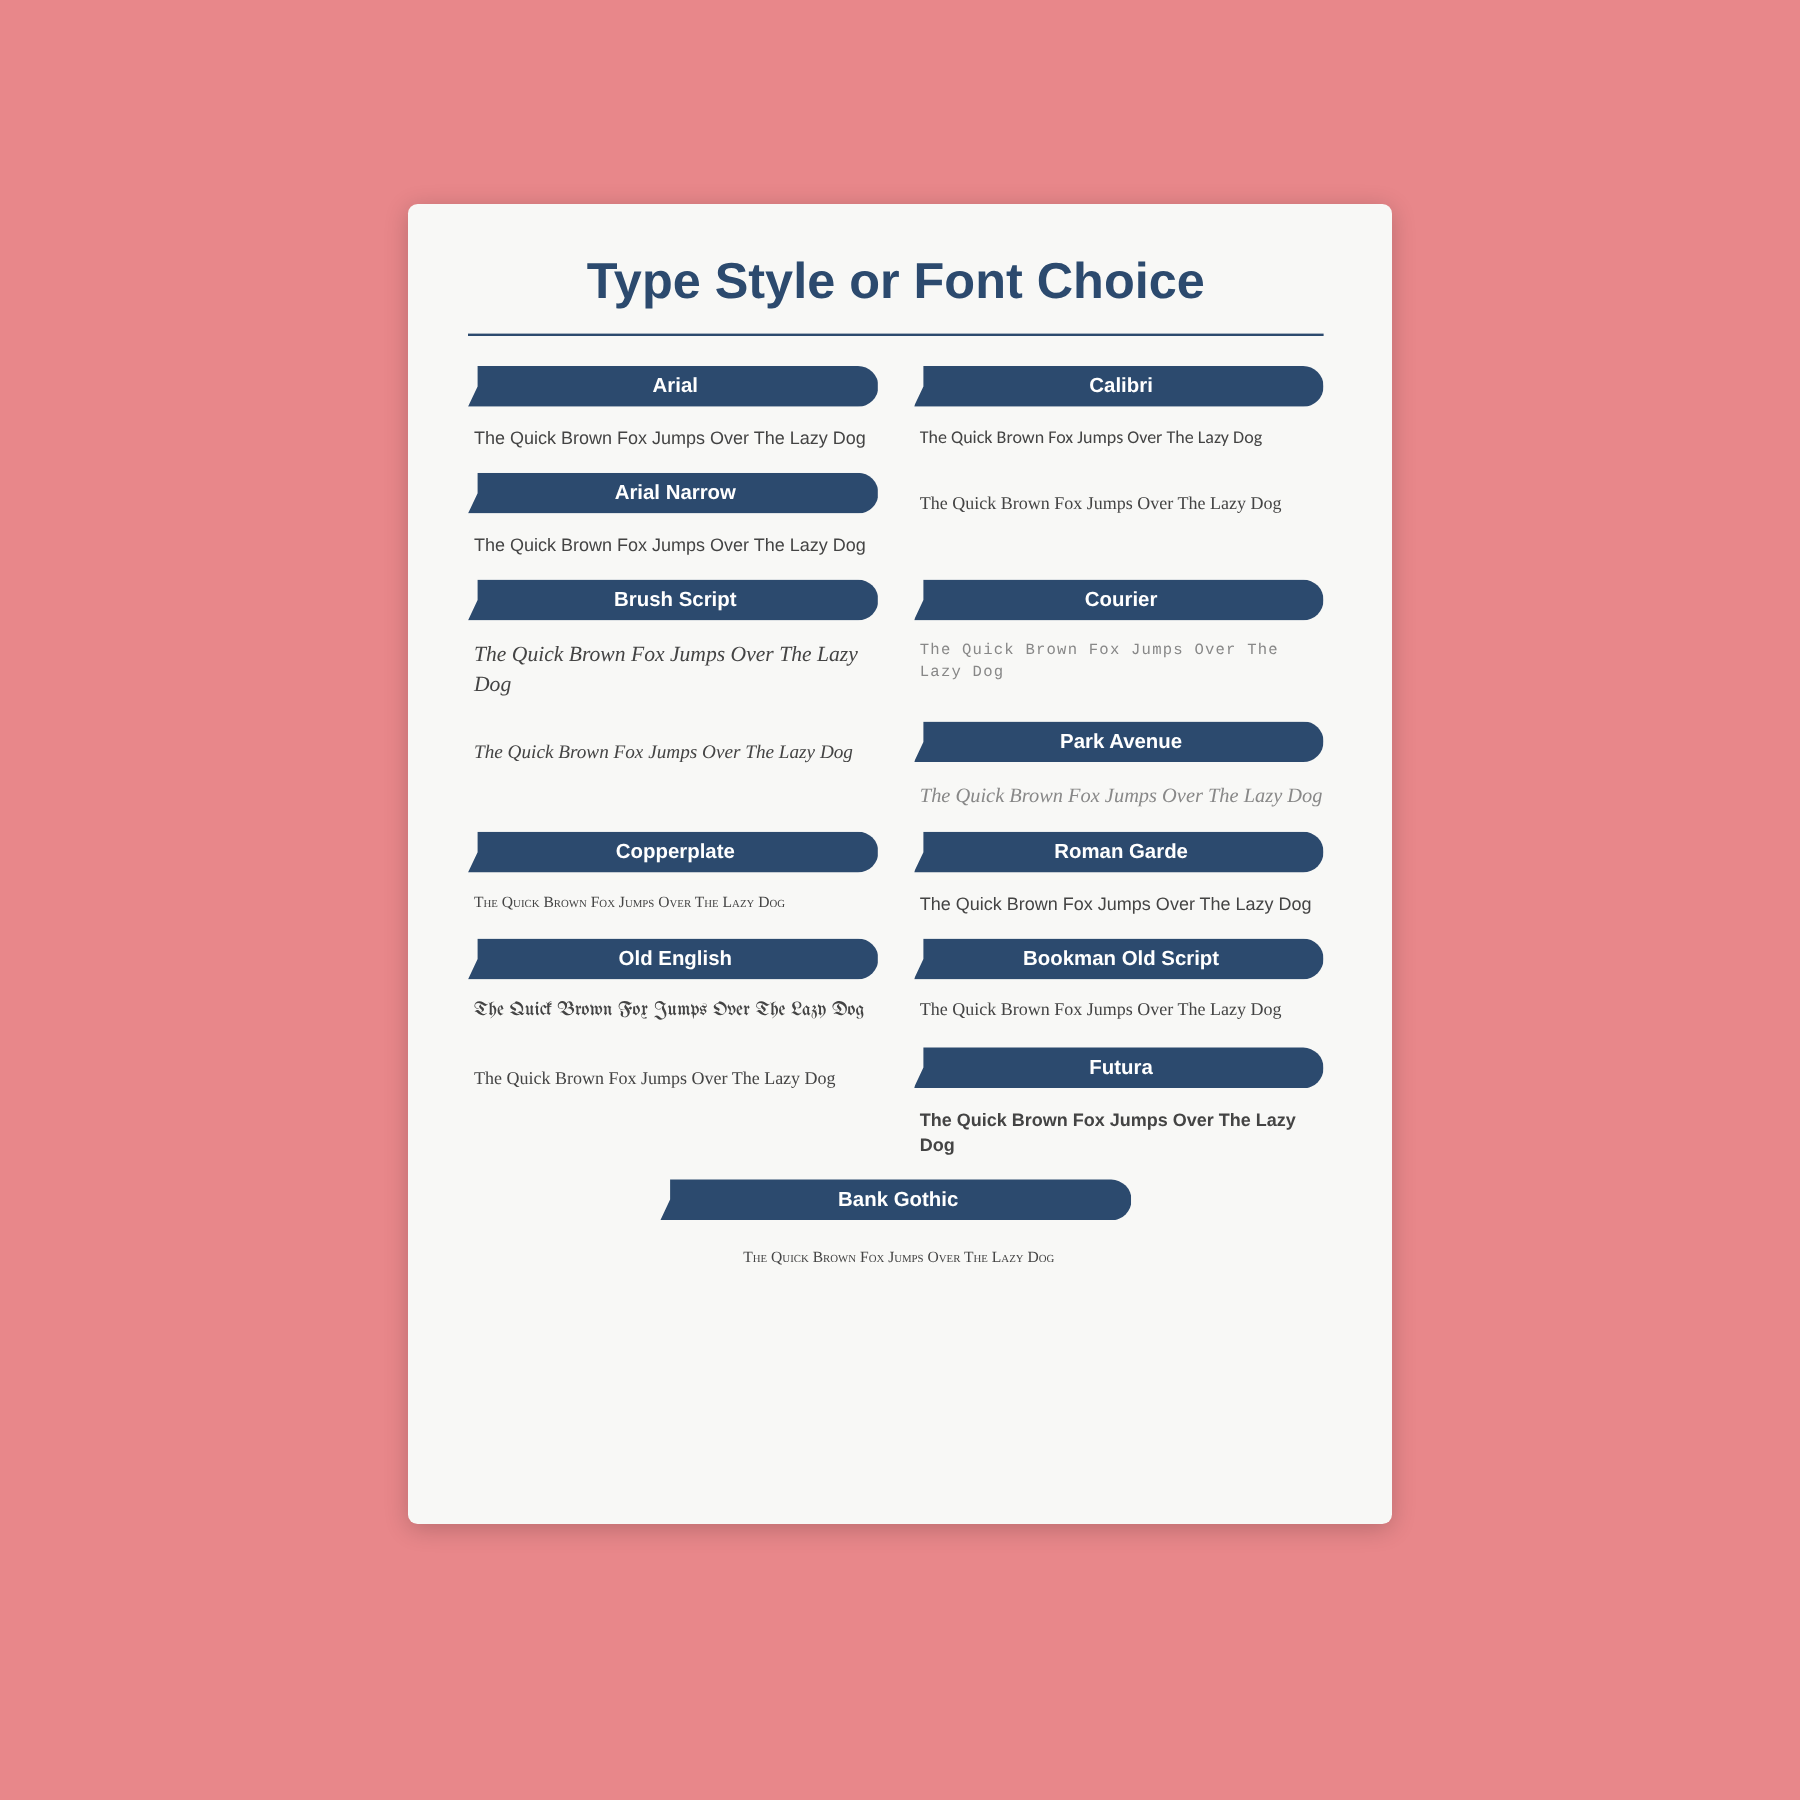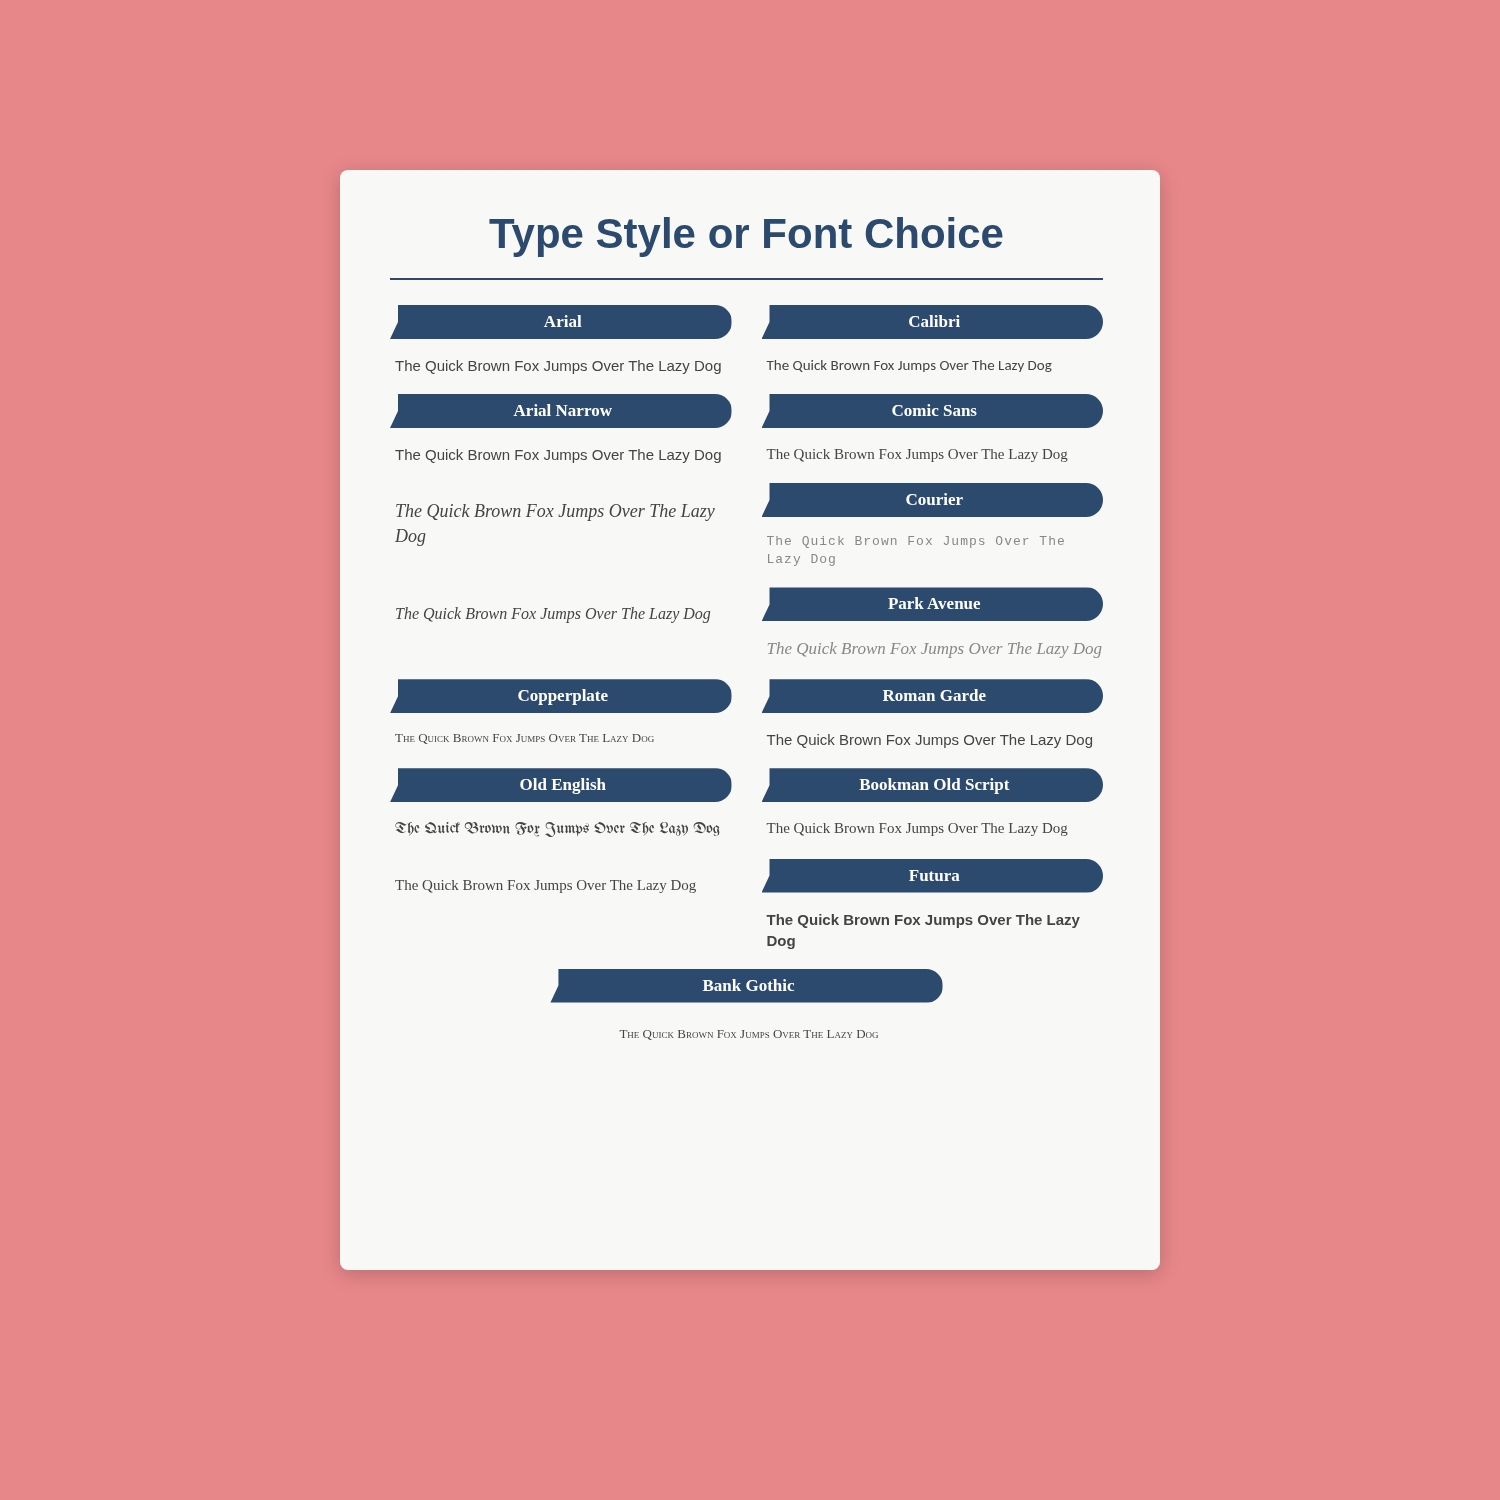--- a/index.html
+++ b/index.html
@@ -50,21 +50,20 @@
     }
 
     .font-entry {
       margin-bottom: 18px;
     }
 
     .font-label {
       display: flex;
       align-items: flex-start;
       margin-bottom: 6px;
-      font-family: Liberation Serif, serif;
     }
 
     .font-banner {
       background: #2c4a6e;
       color: white;
       font-weight: bold;
       font-size: 17px;
       padding: 7px 18px 7px 22px;
       border-radius: 0 20px 20px 0;
       position: relative;
@@ -144,26 +143,26 @@
         </div>
         <div class="font-sample calibri">The Quick Brown Fox Jumps Over The Lazy Dog</div>
       </div>
       <div class="font-entry">
         <div class="font-label">
           <div class="font-banner">Arial Narrow</div>
         </div>
         <div class="font-sample arial-narrow">The Quick Brown Fox Jumps Over The Lazy Dog</div>
       </div>
       <div class="font-entry">
-        <div class="font-label">
-          <div class="font-banner">Comic Sans</div>
-        </div>
         <div class="font-sample comic-sans">The Quick Brown Fox Jumps Over The Lazy Dog</div>
       </div>
       <div class="font-entry">
+        <div class="font-label">
+          <div class="font-banner">Brush Script</div>
+        </div>
         <div class="font-sample brush-script">The Quick Brown Fox Jumps Over The Lazy Dog</div>
       </div>
       <div class="font-entry">
         <div class="font-label">
           <div class="font-banner">Courier</div>
         </div>
         <div class="font-sample courier">The Quick Brown Fox Jumps Over The Lazy Dog</div>
       </div>
       <div class="font-entry">
         <div class="font-sample mono-corsiva">The Quick Brown Fox Jumps Over The Lazy Dog</div>

